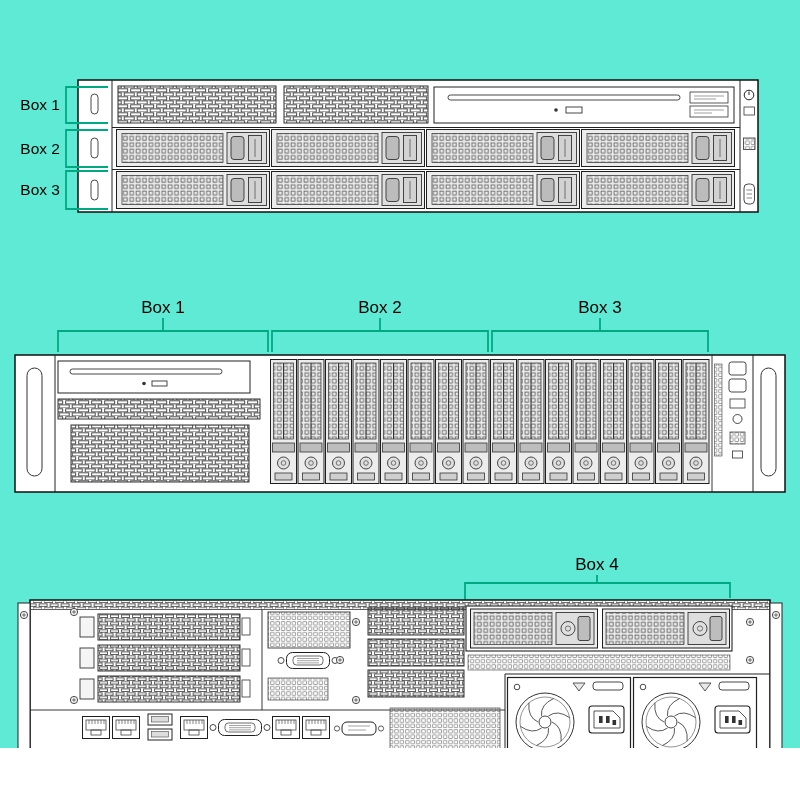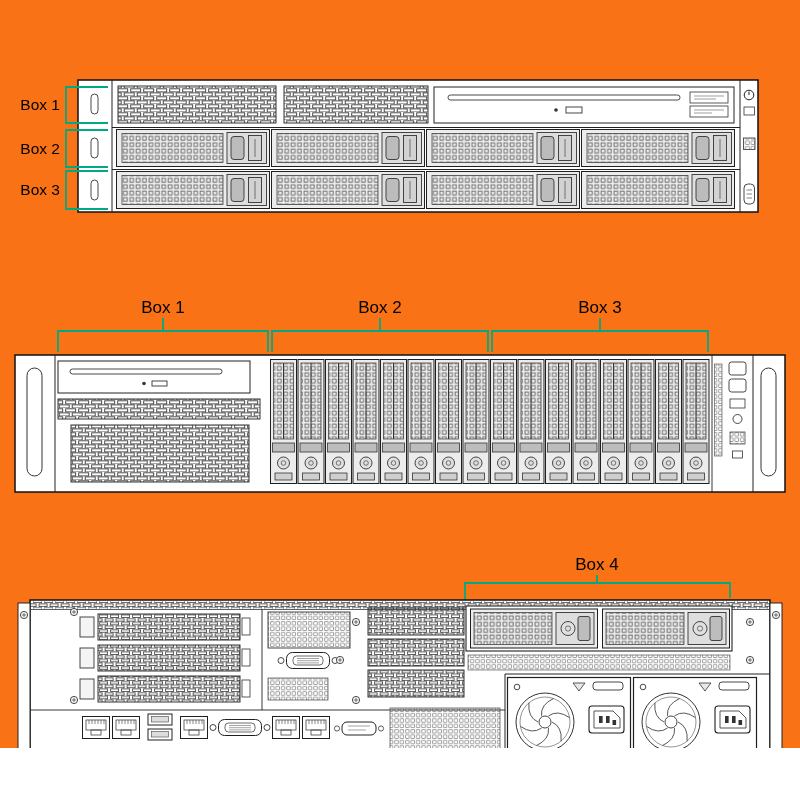--- a/index.html
+++ b/index.html
@@ -1,16 +1,16 @@
 <!DOCTYPE html>
 <html><head>
 <meta charset="utf-8">
 <style>
   html,body{margin:0;padding:0;background:#ffffff}
-  .page{position:relative;width:800px;height:748px;background:#f97316;overflow:hidden}
+  .page{position:relative;width:800px;height:748px;background:#5eead4;overflow:hidden}
   svg{display:block}
   text.lbl{font-family:"Liberation Sans",sans-serif;fill:#000000}
   .lbl-side{font-size:15.5px}
   .lbl-top{font-size:17px}
   .bracket{fill:none;stroke-width:1.8;stroke-linecap:butt}
 </style>
 </head>
 <body>
 
 <div class="page">

